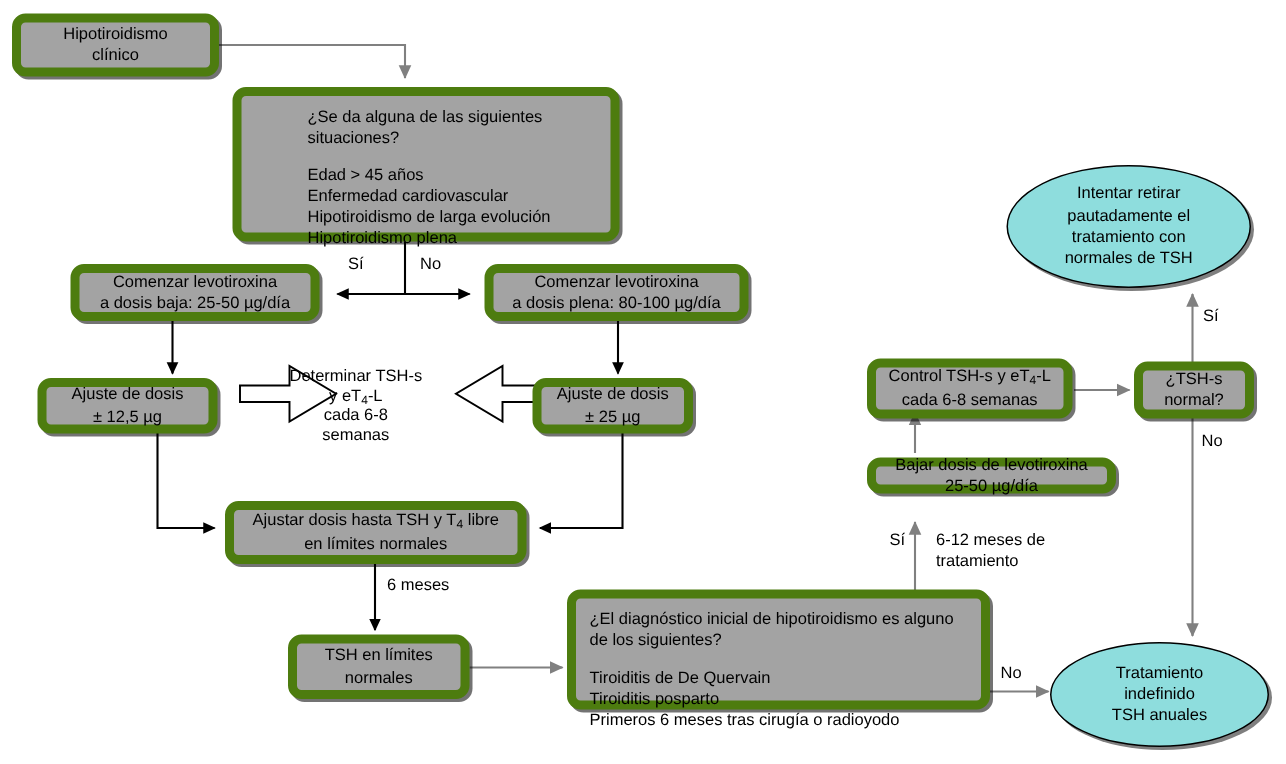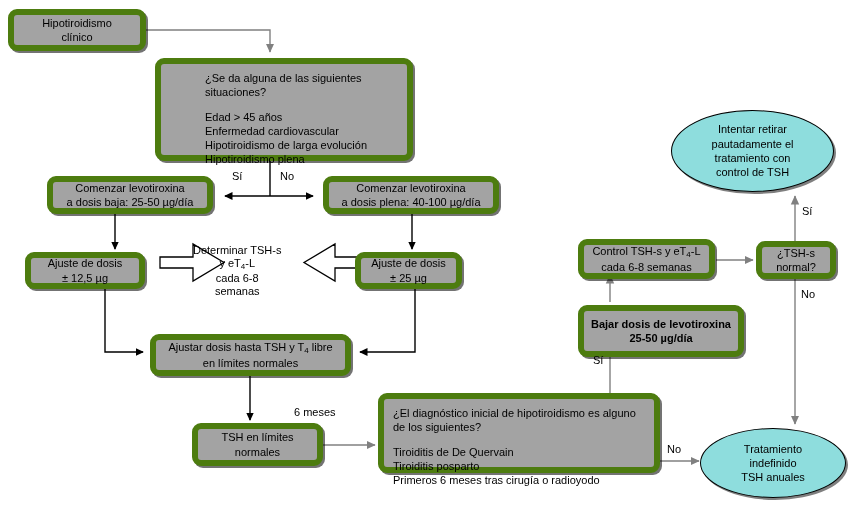--- a/index.html
+++ b/index.html
@@ -145,21 +145,21 @@
   <div class="node" style="left:47px; top:176px; width:166px; height:38px;">
     <div>
       <div>Comenzar levotiroxina</div>
       <div>a dosis baja: 25-50 µg/día</div>
     </div>
   </div>
 
   <div class="node" style="left:323px; top:176px; width:176px; height:38px;">
     <div>
       <div>Comenzar levotiroxina</div>
-      <div>a dosis plena: 40-100 µg/día</div>
+      <div>a dosis plena: 80-100 µg/día</div>
     </div>
   </div>
 
   <div class="node" style="left:25px; top:252px; width:120px; height:37px;">
     <div>
       <div>Ajuste de dosis</div>
       <div>± 12,5 µg</div>
     </div>
   </div>
 
@@ -185,38 +185,38 @@
 
   <div class="node" style="left:150px; top:334px; width:201px; height:42px;">
     <div>
       <div>
         <span>Ajustar dosis hasta TSH y T</span><span class="sub">4</span><span> libre</span>
       </div>
       <div>en límites normales</div>
     </div>
   </div>
 
-  <div class="node" style="left:192px; top:423px; width:131px; height:43px;">
+  <div class="node" style="left:192px; top:423px; width:121px; height:43px;">
     <div>
       <div>TSH en  límites</div>
       <div>normales</div>
     </div>
   </div>
 
   <div class="node left-align" style="left:378px; top:393px; width:282px; height:80px;">
     <div style="width:100%">
       <div>¿El diagnóstico inicial de hipotiroidismo es alguno de los siguientes?</div>
       <div style="height:11px"></div>
       <div>Tiroiditis de De Quervain</div>
       <div>Tiroiditis posparto</div>
       <div>Primeros 6 meses tras cirugía o radioyodo</div>
     </div>
   </div>
 
-  <div class="node" style="left:578px; top:305px; width:166px; height:52px;font-weight:bold;">
+  <div class="node" style="left:578px; top:305px; width:166px; height:24px;">
     <div>
       <div>Bajar dosis de levotiroxina</div>
       <div>25-50 µg/día</div>
     </div>
   </div>
 
   <div class="node" style="left:578px; top:239px; width:137px; height:40px;">
     <div>
       <div>
         <span>Control TSH-s y eT</span><span class="sub">4</span><span>-L</span>
@@ -229,30 +229,32 @@
     <div>
       <div>¿TSH-s</div>
       <div>normal?</div>
     </div>
   </div>
 
   <div class="ellipse" style="left:671px; top:110px; width:163px; height:82px;">
     <span style="white-space:pre-line">Intentar retirar
 pautadamente el
 tratamiento con
-control de TSH</span>
+normales de TSH</span>
   </div>
 
   <div class="ellipse" style="left:700px; top:428px; width:146px; height:70px;">
     <span style="white-space:pre-line">Tratamiento
 indefinido
 TSH anuales</span>
   </div>
 
   <div class="edge-label" style="left:232px; top:170px;">Sí</div>
   <div class="edge-label" style="left:280px; top:170px;">No</div>
-  <div class="edge-label" style="left:258px; top:406px;margin-left:36px;">6 meses</div>
+  <div class="edge-label" style="left:258px; top:384px;">6 meses</div>
   <div class="edge-label" style="left:593px; top:354px;">Sí</div>
+  <div class="edge-label" style="left:624px; top:354px;">6-12 meses de
+tratamiento</div>
   <div class="edge-label" style="left:801px; top:288px;">No</div>
   <div class="edge-label" style="left:802px; top:205px;">Sí</div>
   <div class="edge-label" style="left:667px; top:443px;">No</div>
 
 </div>
 
 </body></html>

